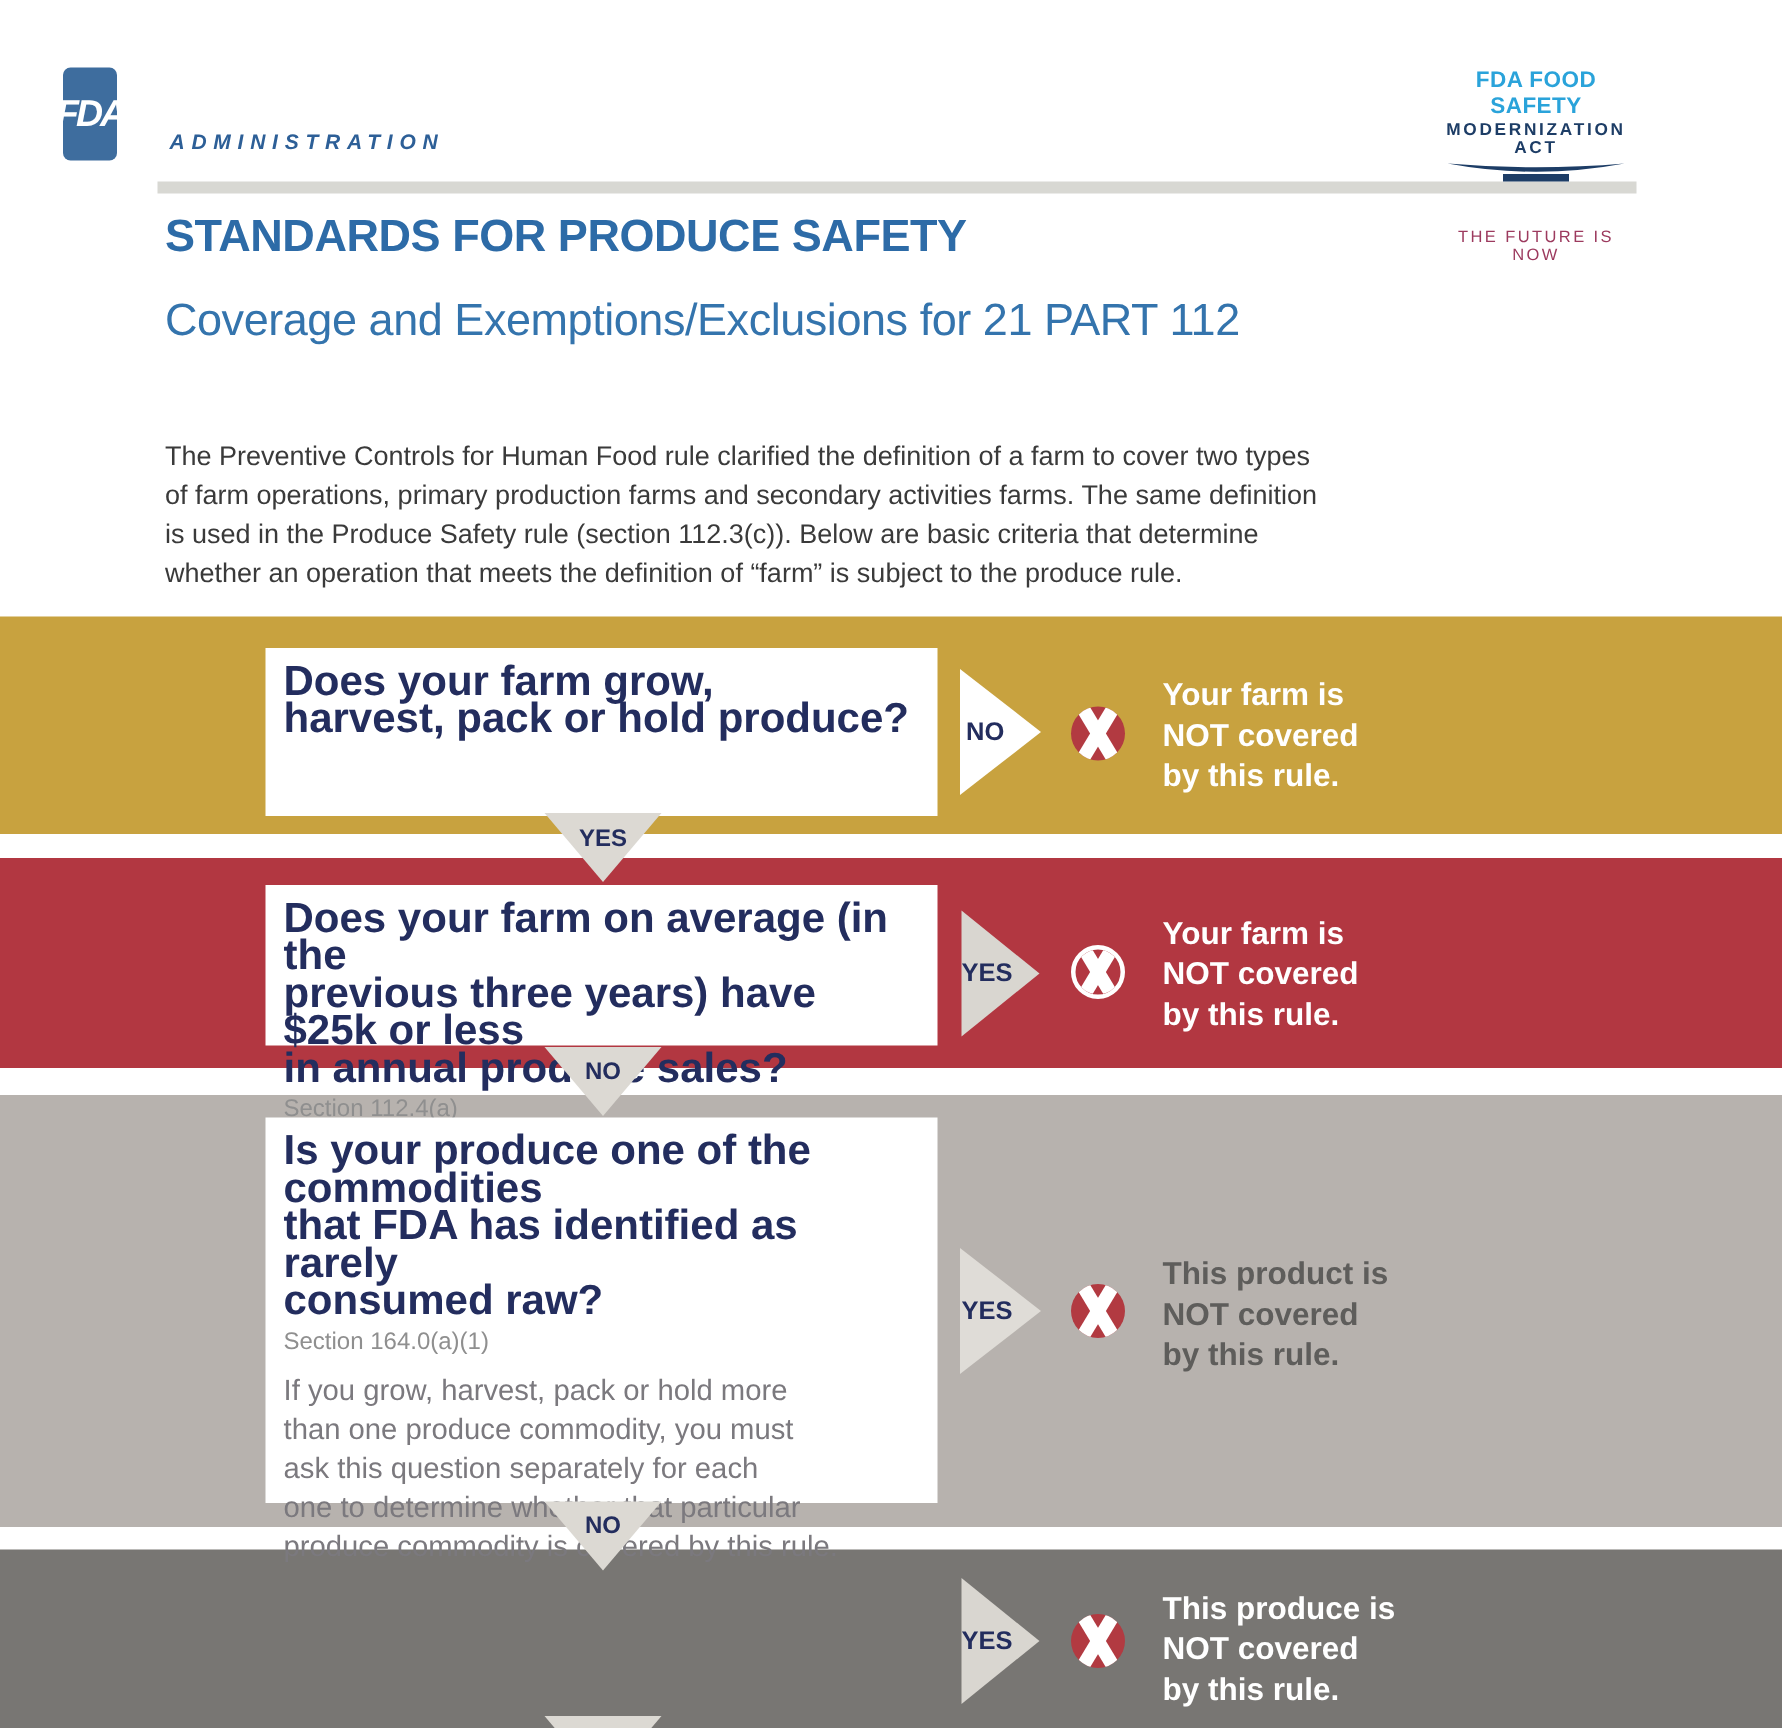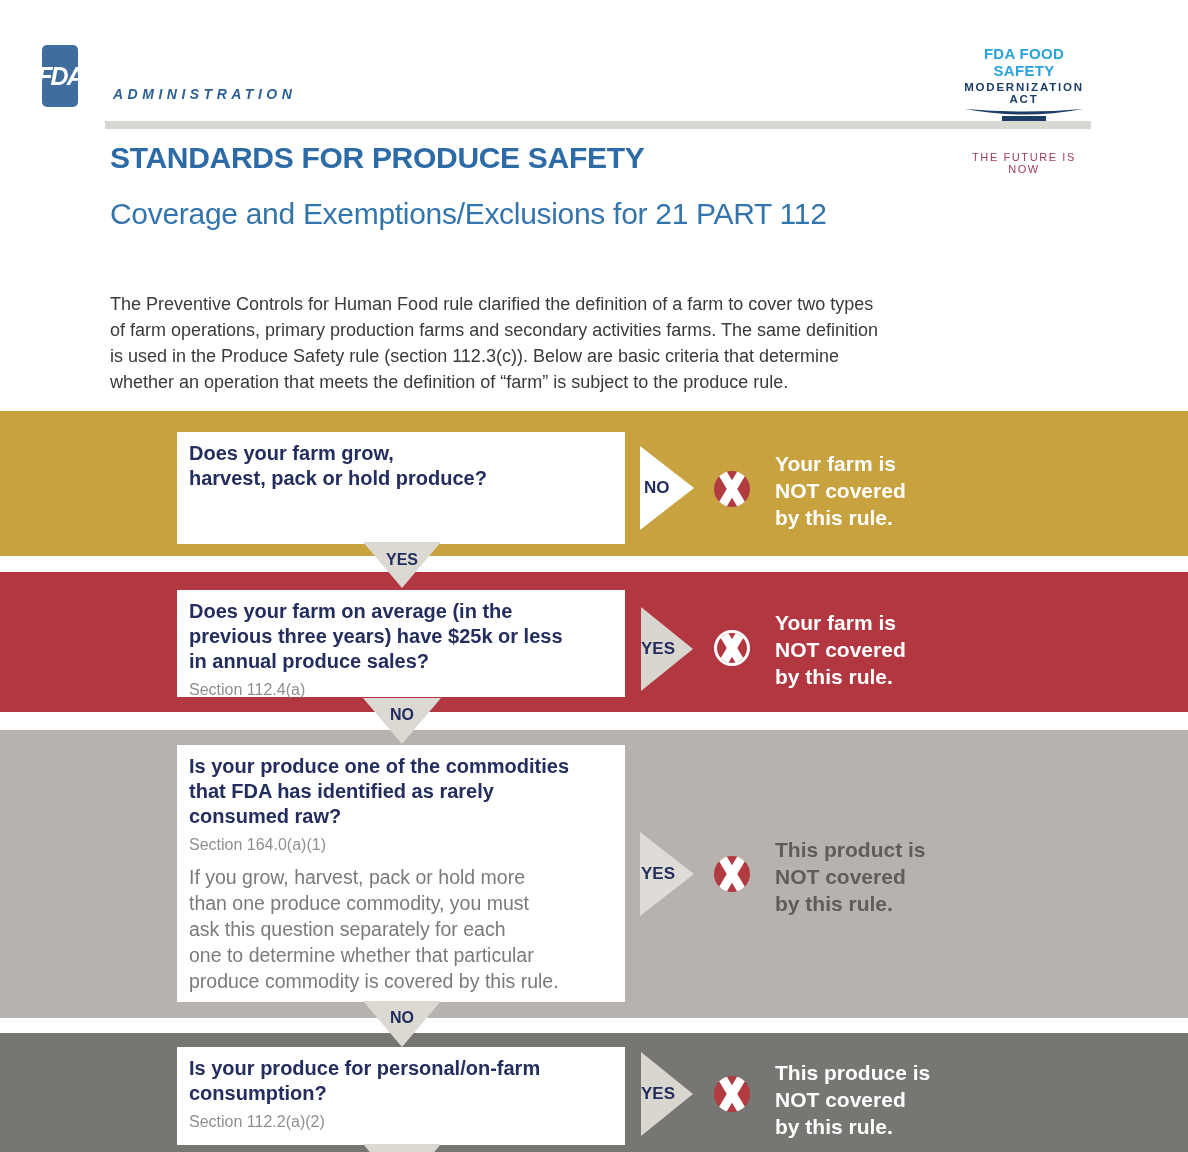--- a/index.html
+++ b/index.html
@@ -40,21 +40,21 @@
   .band2 { top:572px; height:140px; background:#b23741; }
   .band3 { top:730px; height:288px; background:#b7b2ae; }
   .band4 { top:1033px; height:119px; background:#787673; }
 
   
   .card { left:177px; width:448px; background:#ffffff; padding:9px 12px; }
   .card1 { top:432px; height:112px; }
   .card2 { top:590px; height:107px; }
   .card3 { top:745px; height:257px; }
   .card4 { top:1047px; height:98px; }
-  .q   { font-size:20px; line-height:25px; font-weight:bold; color:#232d5e; white-space:pre-line; }
+  .q   { font-size:28px; line-height:25px; font-weight:bold; color:#232d5e; white-space:pre-line; }
   .sec { font-size:16px; line-height:21px; color:#8f8f8f; margin-top:5px; white-space:pre-line; }
   .note{ font-size:19.5px; line-height:26px; color:#7b797e; margin-top:9px; white-space:pre-line; }
 
   
   .rarrow { width:0; height:0; border-top:42px solid transparent; border-bottom:42px solid transparent; }
   .a1 { left:640px; top:446px; border-left:54px solid #ffffff; }
   .a2 { left:641px; top:607px; border-left:52px solid #d9d6d0; }
   .a3 { left:640px; top:832px; border-left:54px solid #dfdcd7; }
   .a4 { left:641px; top:1052px; border-left:52px solid #d9d6d0; }
   .blabel { font-size:17px; font-weight:bold; color:#232d5e; }
@@ -178,25 +178,20 @@
   <div class="abs badge solid b3">
     <span class="xbar x1"></span>
       <span class="xbar x2"></span>
   </div>
   <div class="abs result r3">This product is
 NOT covered
 by this rule.</div>
   <div class="abs dconn c3"></div>
   <div class="abs dlabel dl3">NO</div>
 
-  <div class="abs card card4">
-    <div class="q">Is your produce for personal/on-farm
-consumption?</div>
-    <div class="sec">Section 112.2(a)(2)</div>
-  </div>
   <div class="abs rarrow a4"></div>
   <div class="abs blabel bl4">YES</div>
   <div class="abs badge solid b4">
     <span class="xbar x1"></span>
       <span class="xbar x2"></span>
   </div>
   <div class="abs result r4">This produce is
 NOT covered
 by this rule.</div>
   <div class="abs dconn c4"></div>

